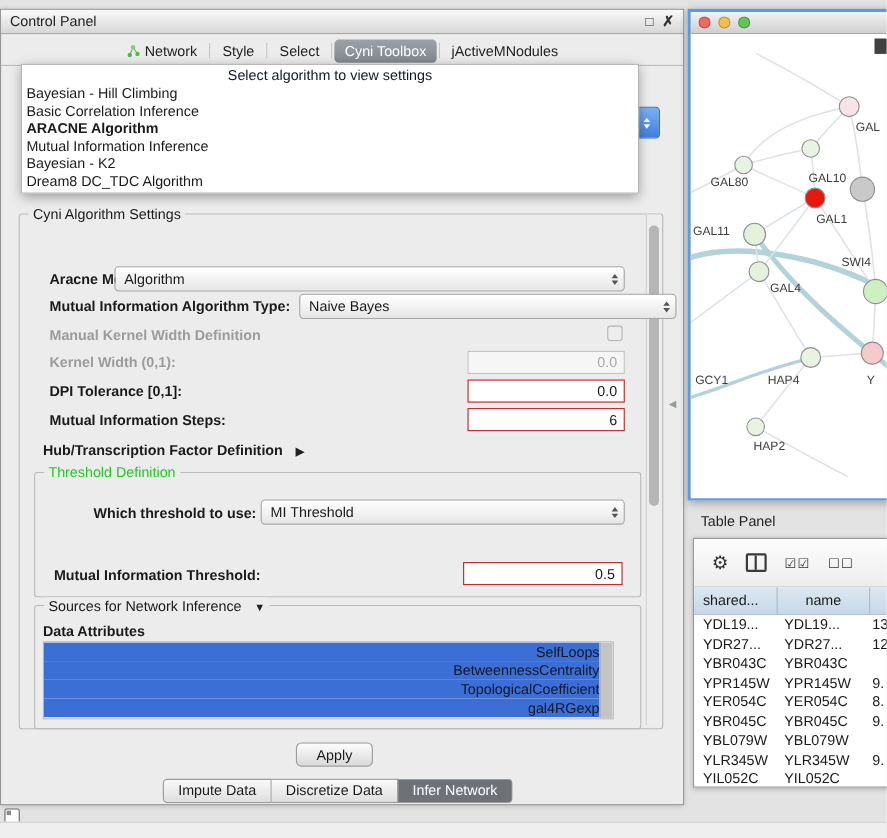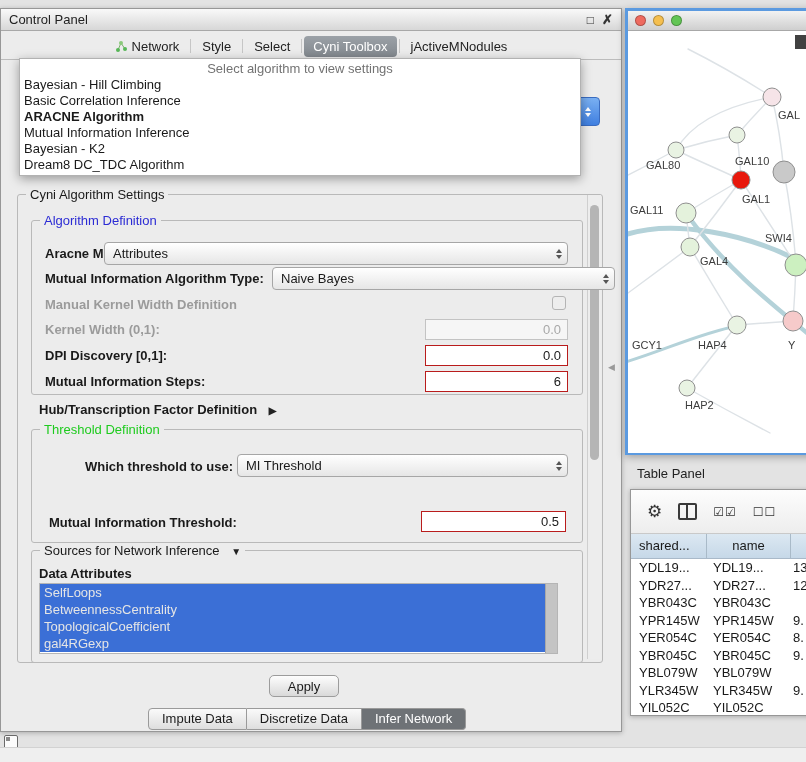--- a/index.html
+++ b/index.html
@@ -19,21 +19,21 @@
   .cp-tabs{position:absolute;left:0;top:24px;width:100%;height:26px;display:flex;align-items:center;
     justify-content:center;border-bottom:1px solid #bcbcbc;}
   .cp-tab{padding:3px 9px;color:#222;white-space:nowrap;display:flex;align-items:center;gap:4px;}
   .cp-tab.active{background:linear-gradient(#9ba1a7,#82888e);color:#fff;border-radius:4px;}
   .tsep{width:1px;height:14px;background:#c6c6c6;margin:0 2px;}
 
   
   #algo-popup{position:absolute;left:18px;top:49px;width:560px;background:#fff;border:1px solid #b2b2b2;
     box-shadow:0 3px 10px rgba(0,0,0,.35);z-index:50;padding:2px 0;}
   .dd-item{height:16px;line-height:16px;padding-left:4px;white-space:nowrap;}
-  .dd-item.placeholder{color:#737373;text-align:center;padding-left:0;}
+  .dd-item.placeholder{color:#0f172a;text-align:center;padding-left:0;}
   .dd-item.selected{font-weight:bold;}
 
   #combo-btn{position:absolute;left:574px;top:88px;width:23px;height:27px;border-radius:4px;z-index:40;
     background:linear-gradient(#7ab0f2,#3f7fe0);border:1px solid #3a6cc0;display:flex;align-items:center;justify-content:center;}
   #combo-btn .spin{display:flex;flex-direction:column;gap:2px;}
   #combo-btn .spin i{width:0;height:0;border-left:3.5px solid transparent;border-right:3.5px solid transparent;}
   #combo-btn .spin .up{border-bottom:4px solid #fff;}
   #combo-btn .spin .dn{border-top:4px solid #fff;}
 
   
@@ -65,22 +65,22 @@
     text-align:right;padding:0 6px;line-height:19px;}
   .tfield.light{border-color:#c3c3c3;background:#f6f6f6;color:#a8a8a8;}
 
   .checkbox{position:absolute;width:14px;height:14px;box-sizing:border-box;background:#ededed;
     border:1px solid #b4b4b4;border-radius:3px;}
 
   .tri{font-size:10px;color:#222;margin-left:8px;}
 
   #attr-list{position:absolute;left:38px;top:574px;width:519px;height:71px;background:#fff;border:1px solid #b5b5b5;
     box-sizing:border-box;overflow:hidden;}
-  .attr-item{height:17px;line-height:17px;padding-left:4px;background:var(--sel-blue,#3b6fd6);color:#e5e5e5;
-    width:calc(100% - 12px);box-sizing:border-box;white-space:nowrap;}
+  .attr-item{height:17px;line-height:17px;padding-left:4px;background:var(--sel-blue,#3b6fd6);color:#0f172a;
+    width:calc(100% - 12px);box-sizing:border-box;white-space:nowrap;text-align:right;}
   #attr-scroll{position:absolute;right:0;top:0;bottom:0;width:11px;background:#c4c4c4;border-left:1px solid #a8a8a8;}
 
   #apply-btn{position:absolute;left:268px;top:666px;width:70px;height:22px;border-radius:5px;
     background:linear-gradient(#fdfdfd,#d9d9d9);border:1px solid #9c9c9c;box-sizing:border-box;
     display:flex;align-items:center;justify-content:center;}
 
   #bottom-tabs{position:absolute;left:147px;top:699px;height:22px;display:flex;}
   .btab{padding:0 13px;line-height:20px;background:linear-gradient(#fafafa,#dedede);border:1px solid #9a9a9a;
     border-left:none;white-space:nowrap;}
   .btab:first-child{border-left:1px solid #9a9a9a;border-radius:4px 0 0 4px;}
@@ -181,44 +181,41 @@
         </div>
     </div>
 
     <div class="tb-group" id="settings-group">
       <span class="tb-label">Cyni Algorithm Settings</span>
     </div>
     <div id="settings-scroll">
       <div class="thumb"></div>
     </div>
 
-    <div class="tb-group" id="alg-def">
-      <span class="tb-label blue-t">Algorithm Definition</span>
-    </div>
     <span class="lbl" style="left:44px;top:237px;">Aracne Mode:</span>
     <div class="combo" style="left:103px;top:233px;width:464px;">
-      <span>Attributes</span>
+      <span>Algorithm</span>
       <span class="spin">
           <i class="up"></i>
           <i class="dn"></i>
         </span>
     </div>
     <span class="lbl" style="left:44px;top:262px;">Mutual Information Algorithm Type:</span>
     <div class="combo" style="left:271px;top:258px;width:343px;">
       <span>Naive Bayes</span>
       <span class="spin">
           <i class="up"></i>
           <i class="dn"></i>
         </span>
     </div>
     <span class="lbl dis" style="left:44px;top:288px;">Manual Kernel Width Definition</span>
     <span class="checkbox" style="left:551px;top:287px;"></span>
     <span class="lbl dis" style="left:44px;top:313px;">Kernel Width (0,1):</span>
     <div class="tfield light" style="left:424px;top:310px;width:143px;">0.0</div>
-    <span class="lbl" style="left:44px;top:339px;">DPI Discovery [0,1]:</span>
+    <span class="lbl" style="left:44px;top:339px;">DPI Tolerance [0,1]:</span>
     <div class="tfield" style="left:424px;top:336px;width:143px;">0.0</div>
     <span class="lbl" style="left:44px;top:365px;">Mutual Information Steps:</span>
     <div class="tfield" style="left:424px;top:362px;width:143px;">6</div>
 
     <span class="lbl" style="left:38px;top:393px;">
       <span>Hub/Transcription Factor Definition</span>
       <span class="tri">▶</span>
     </span>
 
     <div class="tb-group" id="thr-def">

